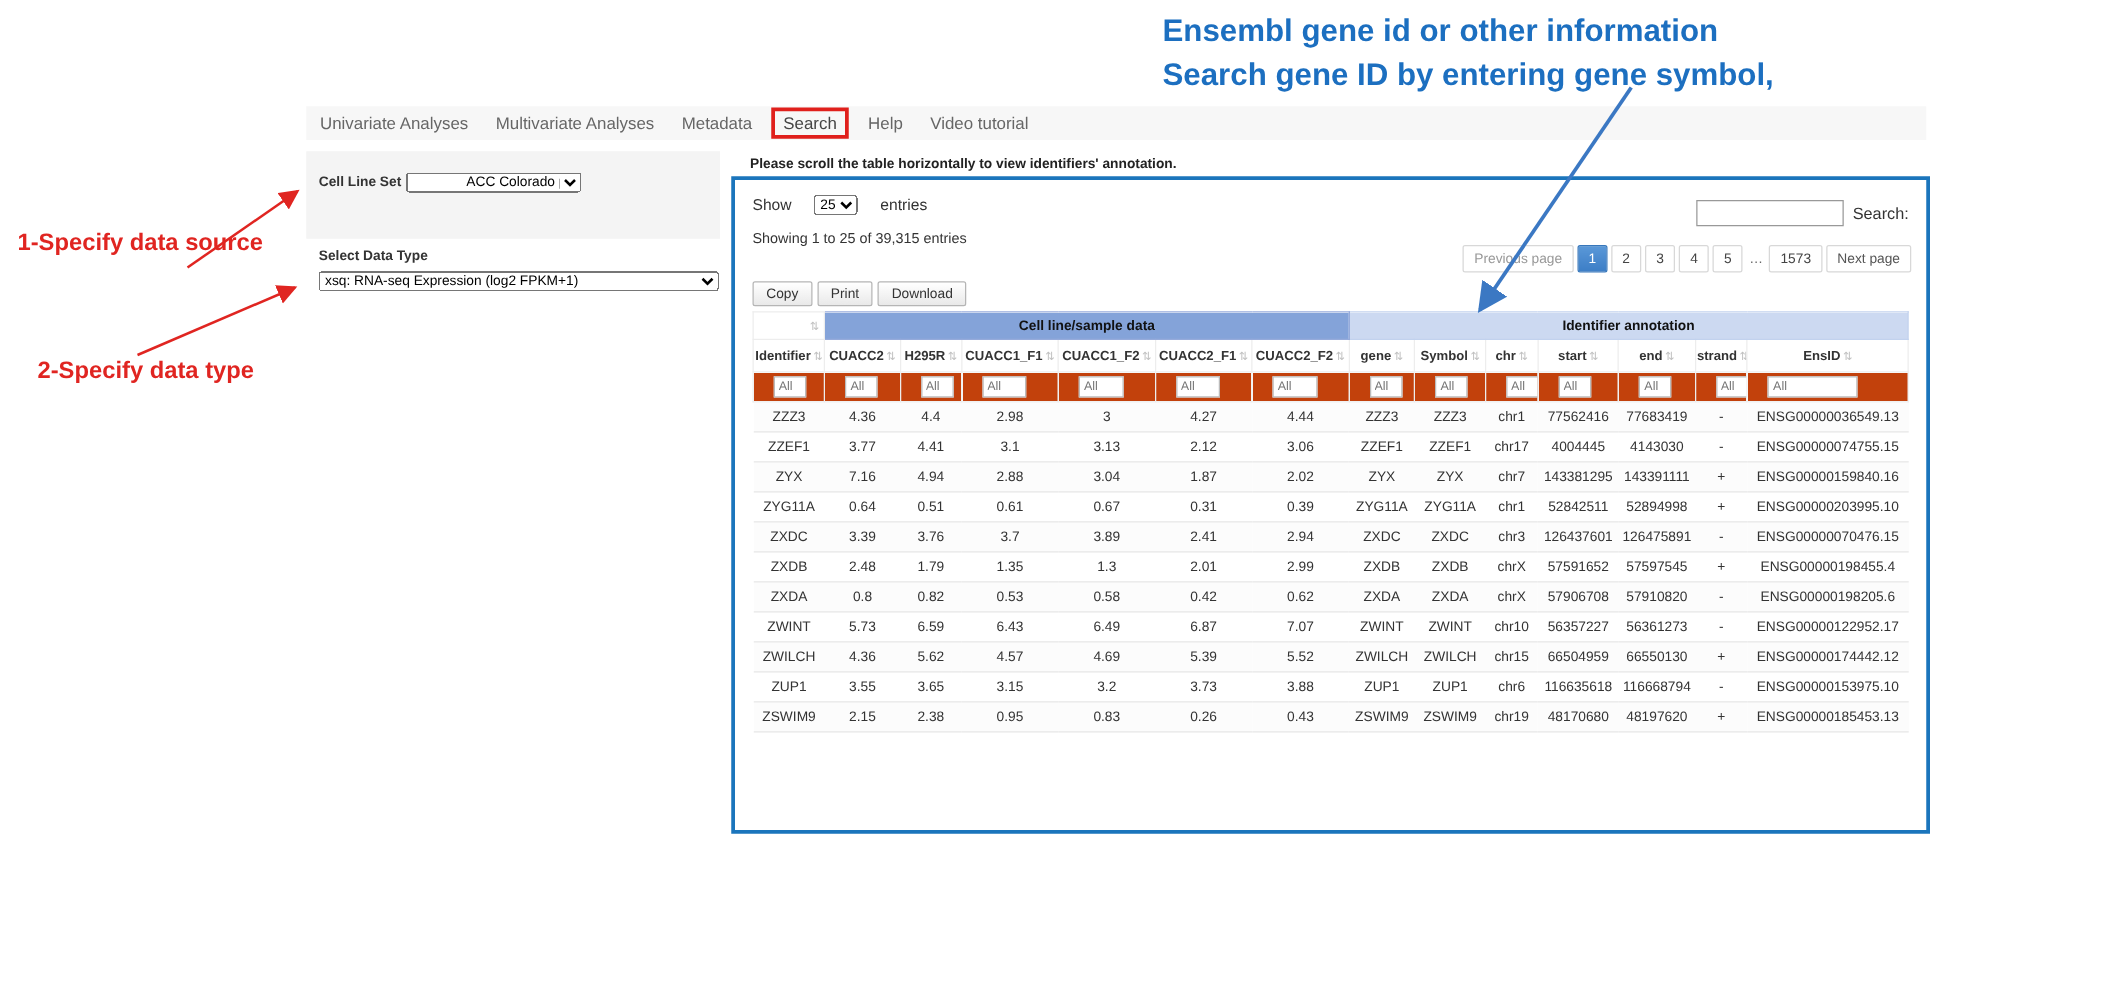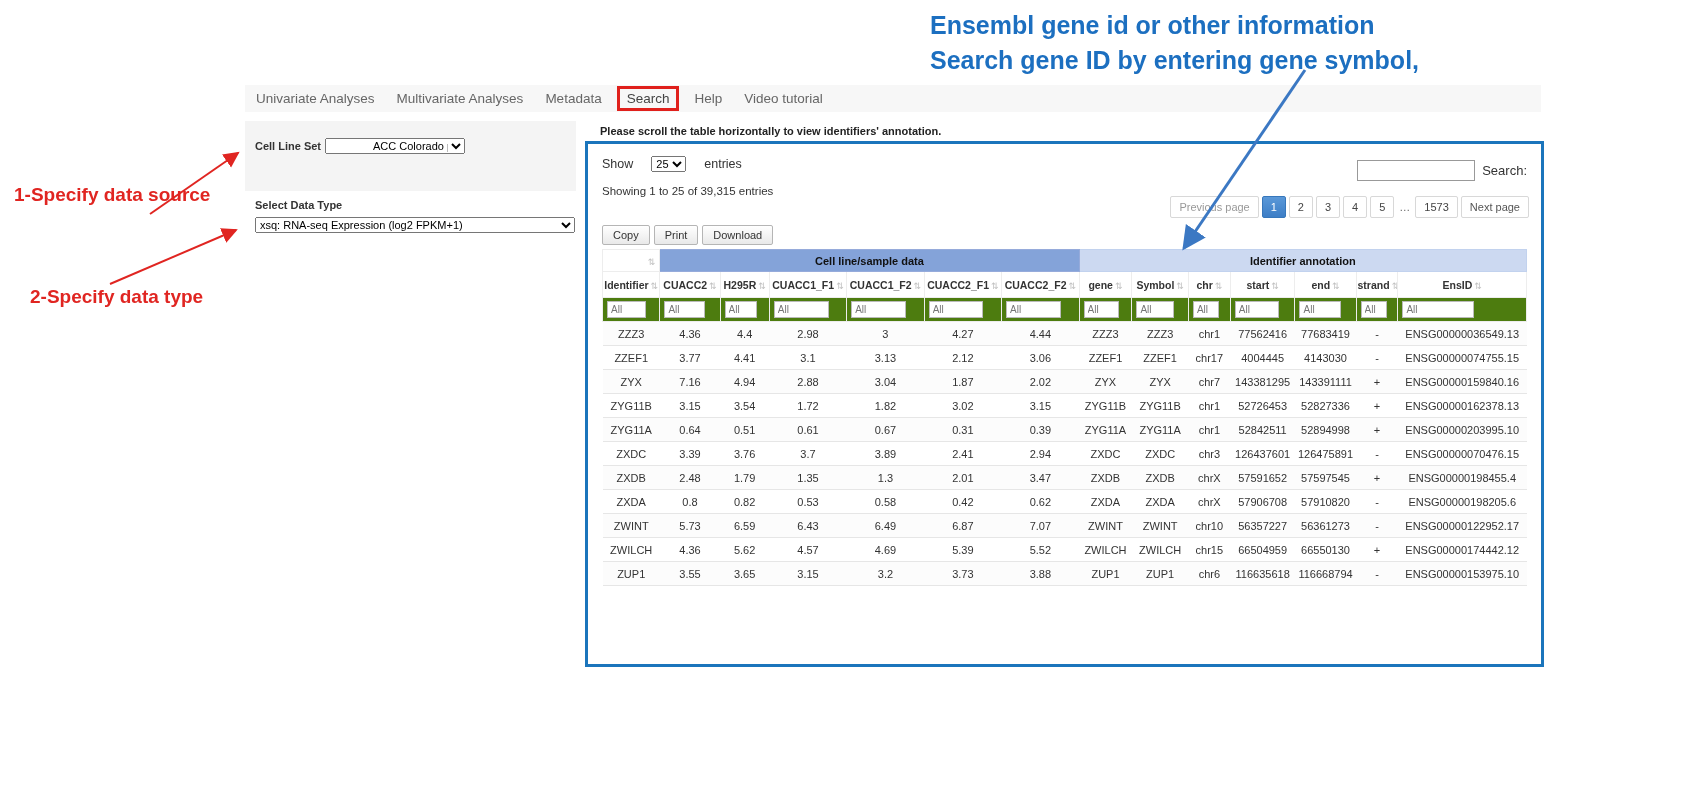--- a/index.html
+++ b/index.html
@@ -58,21 +58,21 @@
   table { position:absolute; left:14px; top:105px; width:calc(100% - 28px); border-collapse:collapse;
           table-layout:fixed; font-size:11px; color:#333; }
   th, td { overflow:hidden; white-space:nowrap; }
   .group-row th { height:22px; font-weight:bold; font-size:11px; text-align:center; }
   .group-row .corner { background:#fff; text-align:right; border:1px solid #ededed; padding-right:4px; }
   .group-row .group-0 { background:var(--group-dark,#84a3d9); border:1px solid #96abdb; color:#111; }
   .group-row .group-1 { background:var(--group-light,#ccd9f1); border:1px solid #c2d2ee; color:#111; }
   .col-row th { height:26px; font-weight:bold; font-size:10.5px; border:1px solid #ededed; background:#fff;
                 text-align:center; padding:2px 1px; }
   .sort-icon { color:#c0c0c0; font-size:9px; margin-left:2px; font-weight:normal; }
-  .filter-row td { border:1px solid #ededed; padding:3px 4px; background:#4d7c0f; text-align:left; }
+  .filter-row td { border:1px solid #ededed; padding:3px 16px; background:#c2410c; text-align:left; }
   .filter-row input { width:80%; max-width:72px; min-width:26px; font-size:10px; padding:2px 3px;
                       border:1px solid #bbb; color:#333; }
   tbody td { height:24px; text-align:center; border-bottom:1px solid #e6e6e6; }
   tbody tr:nth-child(odd) { background:#fcfcfc; }
 </style>
 </head>
 <body>
 
 <svg class="overlay" viewBox="0 0 1695 794">
   <defs>
@@ -241,36 +241,20 @@
           <td>2.02</td>
           <td>ZYX</td>
           <td>ZYX</td>
           <td>chr7</td>
           <td>143381295</td>
           <td>143391111</td>
           <td>+</td>
           <td>ENSG00000159840.16</td>
         </tr>
         <tr>
-          <td>ZYG11B</td>
-          <td>3.15</td>
-          <td>3.54</td>
-          <td>1.72</td>
-          <td>1.82</td>
-          <td>3.02</td>
-          <td>3.15</td>
-          <td>ZYG11B</td>
-          <td>ZYG11B</td>
-          <td>chr1</td>
-          <td>52726453</td>
-          <td>52827336</td>
-          <td>+</td>
-          <td>ENSG00000162378.13</td>
-        </tr>
-        <tr>
           <td>ZYG11A</td>
           <td>0.64</td>
           <td>0.51</td>
           <td>0.61</td>
           <td>0.67</td>
           <td>0.31</td>
           <td>0.39</td>
           <td>ZYG11A</td>
           <td>ZYG11A</td>
           <td>chr1</td>
@@ -295,21 +279,21 @@
           <td>-</td>
           <td>ENSG00000070476.15</td>
         </tr>
         <tr>
           <td>ZXDB</td>
           <td>2.48</td>
           <td>1.79</td>
           <td>1.35</td>
           <td>1.3</td>
           <td>2.01</td>
-          <td>3.47</td>
+          <td>2.99</td>
           <td>ZXDB</td>
           <td>ZXDB</td>
           <td>chrX</td>
           <td>57591652</td>
           <td>57597545</td>
           <td>+</td>
           <td>ENSG00000198455.4</td>
         </tr>
         <tr>
           <td>ZXDA</td>
@@ -368,15 +352,31 @@
           <td>3.73</td>
           <td>3.88</td>
           <td>ZUP1</td>
           <td>ZUP1</td>
           <td>chr6</td>
           <td>116635618</td>
           <td>116668794</td>
           <td>-</td>
           <td>ENSG00000153975.10</td>
         </tr>
+        <tr>
+          <td>ZSWIM9</td>
+          <td>2.15</td>
+          <td>2.38</td>
+          <td>0.95</td>
+          <td>0.83</td>
+          <td>0.26</td>
+          <td>0.43</td>
+          <td>ZSWIM9</td>
+          <td>ZSWIM9</td>
+          <td>chr19</td>
+          <td>48170680</td>
+          <td>48197620</td>
+          <td>+</td>
+          <td>ENSG00000185453.13</td>
+        </tr>
       </tbody>
     </table>
 </div>
 
 </body></html>

